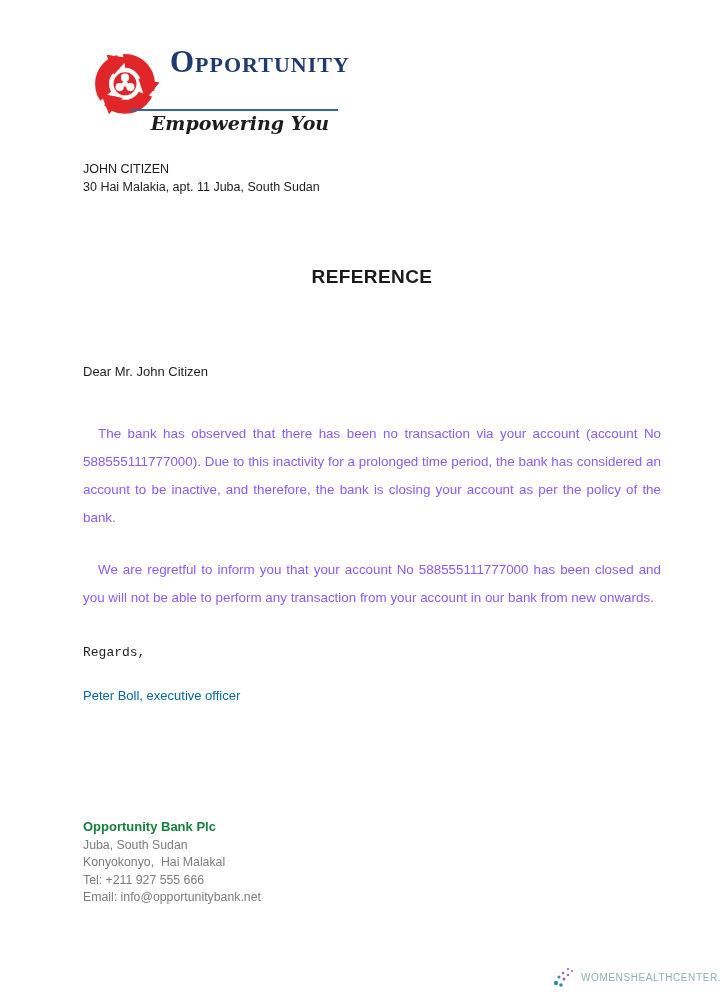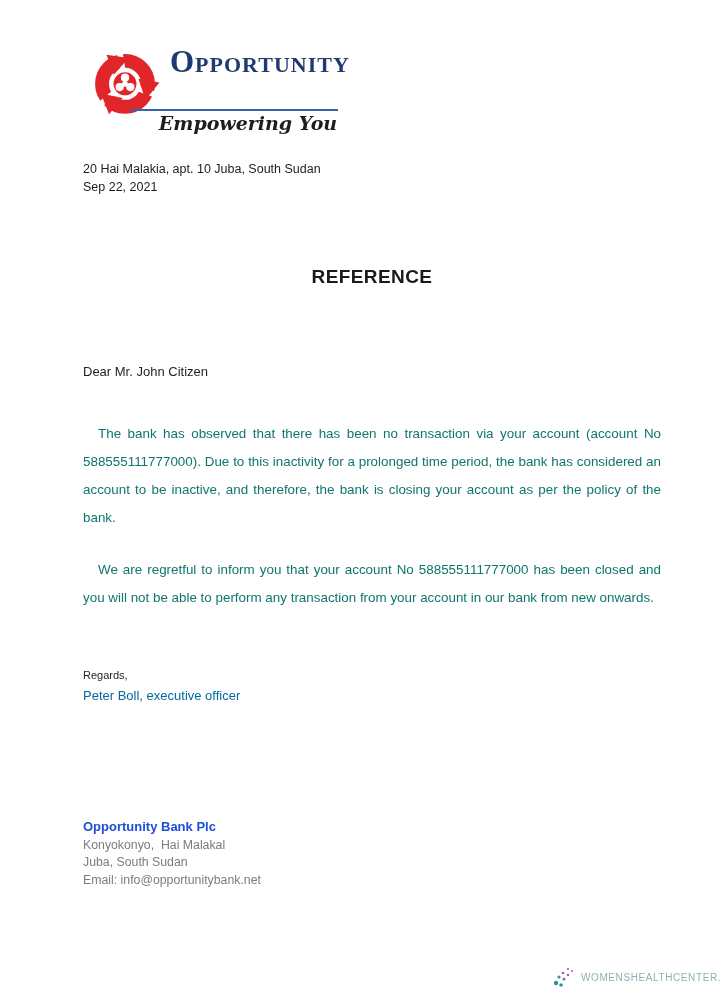--- a/index.html
+++ b/index.html
@@ -21,49 +21,49 @@
   .brand-line2 {
     position:absolute; left:86px; top:37px; white-space:nowrap;
     font-family:"Liberation Serif", serif; font-weight:bold; font-size:31px;
   }
   .brand-bank { font-variant:small-caps; letter-spacing:2px; color:#1E3A6E; }
   .brand-plc  { color:#D42328; letter-spacing:1px; }
   .brand-underline {
     position:absolute; left:46px; top:71px; width:208px; height:2px; background:#3465A8;
   }
   .tagline {
-    position:absolute; left:64px; top:74px; width:200px; text-align:center;
+    position:absolute; left:56px; top:74px; width:200px; text-align:center;
     font-family:"DejaVu Serif", serif; font-style:italic; font-weight:bold;
     font-size:19px; color:#1d1d1d; white-space:nowrap;
   }
 
   
   .recipient { position:absolute; left:83px; top:161px; font-size:12.5px; line-height:17.8px; color:#1c1c1c; }
 
   
   .subject {
     position:absolute; left:83px; top:266px; width:578px; text-align:center;
     font-weight:bold; font-size:19px; letter-spacing:0.4px; color:#1a1a1a;
   }
 
   
   .salutation { position:absolute; left:83px; top:364px; font-size:13px; color:#1f1f1f; }
   .para {
     position:absolute; left:83px; width:578px;
-    font-size:13.4px; line-height:28px; color:#0f766e;
+    font-size:13.4px; line-height:28px; color:#8b5cf6;
     text-align:justify; text-align-last:left; text-indent:15px;
   }
   .para-1 { top:420px; }
   .para-2 { top:556px; }
-  .regards   { position:absolute; left:83px; top:669px; font-size:11px; color:#1f1f1f; }
+  .regards   { position:absolute; left:83px; top:645px; font-size:13px; color:#1f1f1f;font-family:Liberation Mono, monospace; }
   .signature { position:absolute; left:83px; top:688px; font-size:13px; color:#0369a1; }
 
   
   .footer { position:absolute; left:83px; top:819px; }
-  .footer-company { color:#1d4ed8; font-weight:bold; font-size:13px; margin-bottom:3px; }
+  .footer-company { color:#15803d; font-weight:bold; font-size:13px; margin-bottom:3px; }
   .footer-line { color:#7c7c7c; font-size:12.3px; line-height:17.4px; white-space:pre-wrap; }
 
   
   .watermark { position:absolute; left:552px; top:964px; display:flex; align-items:center; }
   .wm-dots { width:28px; height:26px; margin-right:1px; }
   .wm-text { color:#8FB0B5; font-size:10px; letter-spacing:0.6px; white-space:nowrap; }
   .wm-badge {
     display:inline-block; margin-left:2px; background:#3E8E99; color:#ffffff;
     font-size:9.5px; font-weight:bold; letter-spacing:0.5px;
     padding:1px 3px 2px 3px; border-radius:2px;
@@ -94,36 +94,37 @@
         <circle cx="56.5" cy="55" r="5"></circle>
         <circle cx="50" cy="51" r="3.5"></circle>
       </g>
     </svg>
     <div class="brand-line1">Opportunity</div>
     <div class="brand-underline"></div>
     <div class="tagline">Empowering You</div>
   </div>
 
   <div class="recipient">
-    <div>20 Hai Malakia, apt. 10 Juba, South Sudan</div>
-    <div>Sep 22, 2021</div>
+    <div>JOHN CITIZEN</div>
+    <div>30 Hai Malakia, apt. 11 Juba, South Sudan</div>
   </div>
 
   <div class="subject">REFERENCE</div>
 
   <div class="salutation">Dear Mr. John Citizen</div>
   <div class="para para-1">The bank has observed that there has been no transaction via your account (account No 588555111777000). Due to this inactivity for a prolonged time period, the bank has considered an account to be inactive, and therefore, the bank is closing your account as per the policy of the bank.</div>
   <div class="para para-2">We are regretful to inform you that your account No 588555111777000 has been closed and you will not be able to perform any transaction from your account in our bank from new onwards.</div>
   <div class="regards">Regards,</div>
   <div class="signature">Peter Boll, executive officer</div>
 
   <div class="footer">
     <div class="footer-company">Opportunity Bank Plc</div>
+    <div class="footer-line">Juba, South Sudan</div>
     <div class="footer-line">Konyokonyo,  Hai Malakal</div>
-    <div class="footer-line">Juba, South Sudan</div>
+    <div class="footer-line">Tel: +211 927 555 666</div>
     <div class="footer-line">Email: info@opportunitybank.net</div>
   </div>
 
   <div class="watermark">
     <svg class="wm-dots" viewBox="0 0 28 26" xmlns="http://www.w3.org/2000/svg">
       <circle cx="4" cy="19" r="2.2" fill="#2E8FA0"></circle>
       <circle cx="9" cy="21" r="1.8" fill="#2E8FA0"></circle>
       <circle cx="7" cy="13" r="1.6" fill="#3E8E99"></circle>
       <circle cx="12" cy="15" r="1.5" fill="#9C5FB5"></circle>
       <circle cx="11" cy="9" r="1.3" fill="#9C5FB5"></circle>

